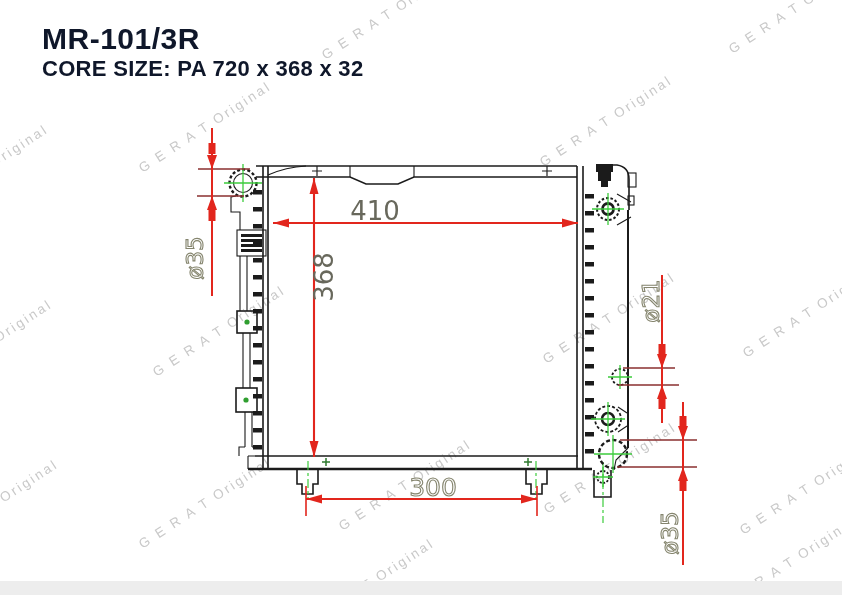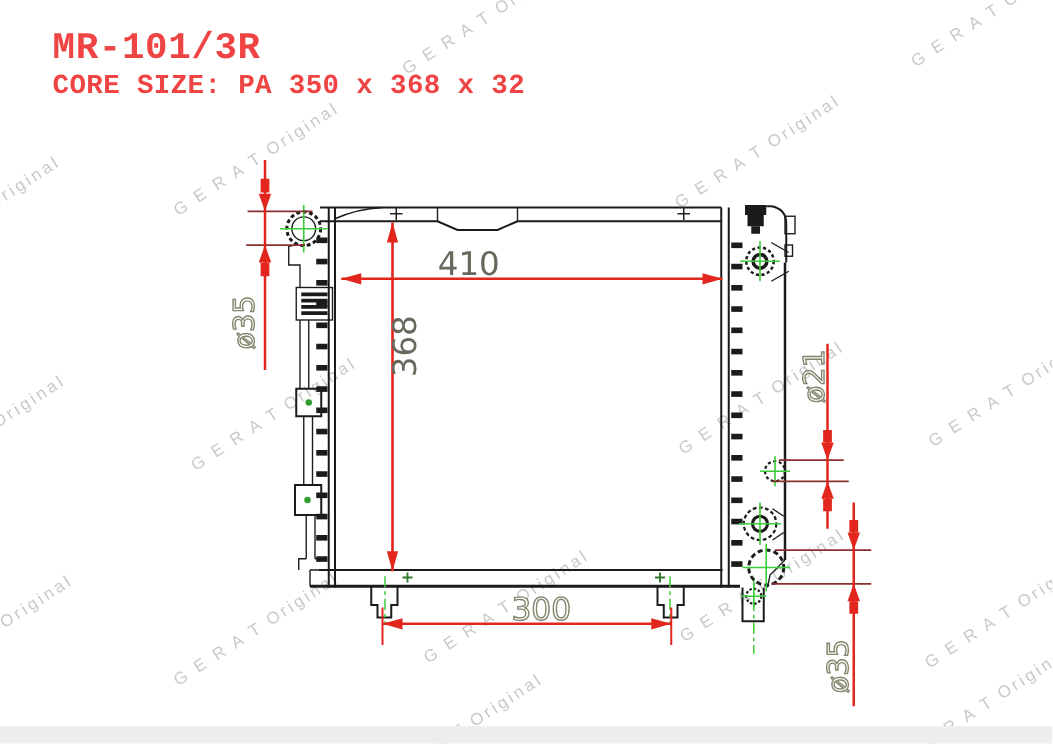--- a/index.html
+++ b/index.html
@@ -5,21 +5,21 @@
   html,body{margin:0;padding:0;background:#fff;}
   .stage{
     position:relative;width:842px;height:595px;background:#ffffff;
     overflow:hidden;font-family:"Liberation Sans",sans-serif;
   }
   .wm{
     position:absolute;white-space:nowrap;color:var(--watermark_gray,#c9c9c9);
     font-family:"Liberation Sans",sans-serif;font-size:13.5px;letter-spacing:2.5px;
     transform:translate(-50%,-50%) rotate(-33deg);user-select:none;
   }
-  .hdr{position:absolute;left:42px;color:#ef4444;font-family:Liberation Mono, monospace;}
+  .hdr{position:absolute;left:42px;color:#0f172a;font-family:Liberation Sans, sans-serif;}
   .hdr-part{top:22px;font-size:30px;font-weight:bold;letter-spacing:.5px;}
   .hdr-core{top:56px;font-size:22px;font-weight:bold;letter-spacing:.3px;}
   svg.draw{position:absolute;left:0;top:0;}
   .outline{stroke:var(--outline_black,#1b1b1b);fill:none;stroke-width:1.6;}
   .thin{stroke-width:1.1;}
   .thick{stroke-width:2.4;}
   .blackfill{fill:var(--outline_black,#1b1b1b);stroke:none;}
   .redl{stroke:var(--dimension_line,#e2261d);fill:none;stroke-width:2.1;}
   .redf{fill:var(--dimension_line,#e2261d);stroke:none;}
   .tick{stroke:var(--dimension_tick,#8a3030);fill:none;stroke-width:1.4;}
@@ -51,21 +51,21 @@
       <span class="wm" style="left: -8px; top: 505px;">G E R A T Original</span>
       <span class="wm" style="left: 205px; top: 503px;">G E R A T Original</span>
       <span class="wm" style="left: 405px; top: 485px;">G E R A T Original</span>
       <span class="wm" style="left: 610px; top: 468px;">G E R A T Original</span>
       <span class="wm" style="left: 806px; top: 489px;">G E R A T Original</span>
       <span class="wm" style="left: 368px; top: 584px;">G E R A T Original</span>
       <span class="wm" style="left: 790px; top: 562px;">G E R A T Original</span>
     </div>
 
   <div class="hdr hdr-part">MR-101/3R</div>
-  <div class="hdr hdr-core">CORE SIZE: PA 350 x 368 x 32</div>
+  <div class="hdr hdr-core">CORE SIZE: PA 720 x 368 x 32</div>
 
   <svg class="draw" width="842" height="595" viewBox="0 0 842 595">
 
     <g>
       <path class="outline" d="M256,166 H577"></path>
       <path class="outline" d="M256,177 H350 L366,184 H398 L414,177 H577"></path>
       <path class="outline thin" d="M350,177 V166 M414,177 V166"></path>
       <path class="outline thin" d="M268,175 Q286,167 306,166"></path>
       <path class="cross-black" d="M312,171 H322 M317,166 V176"></path>
       <path class="cross-black" d="M542,171 H552 M547,166 V176"></path>

